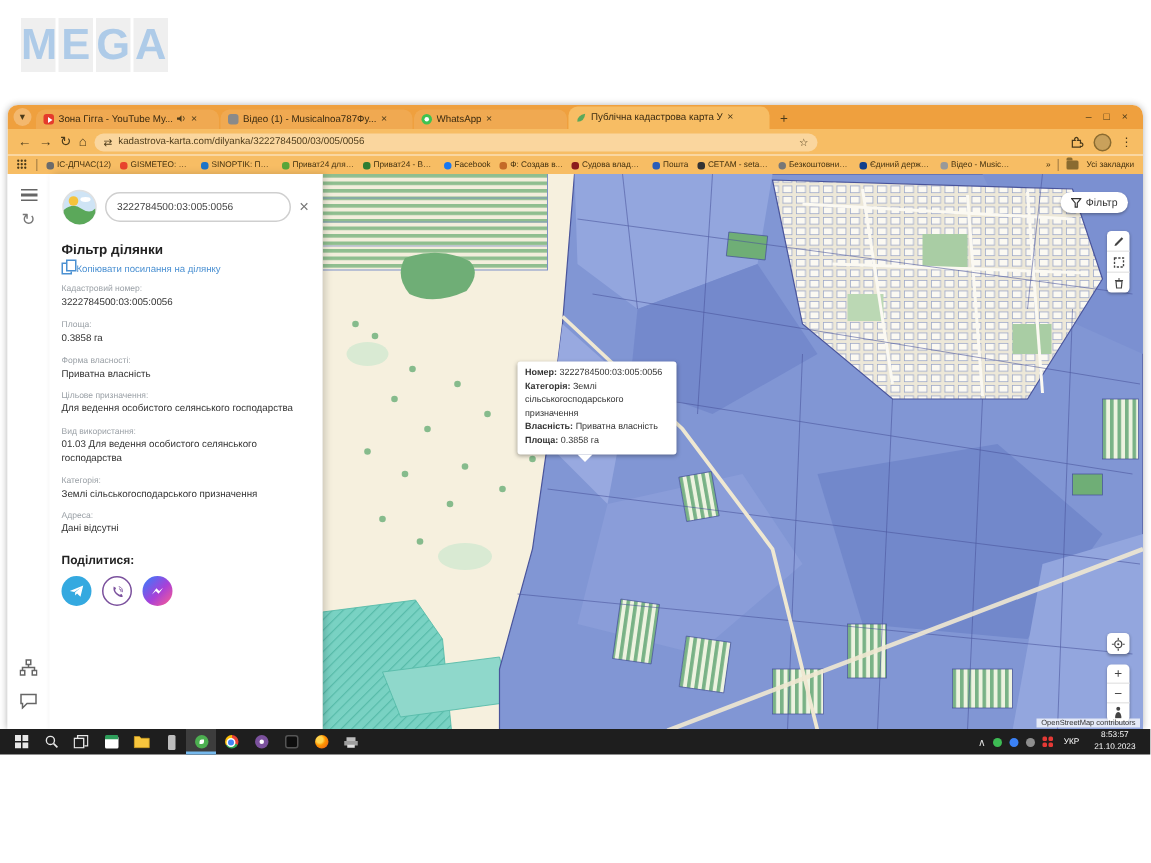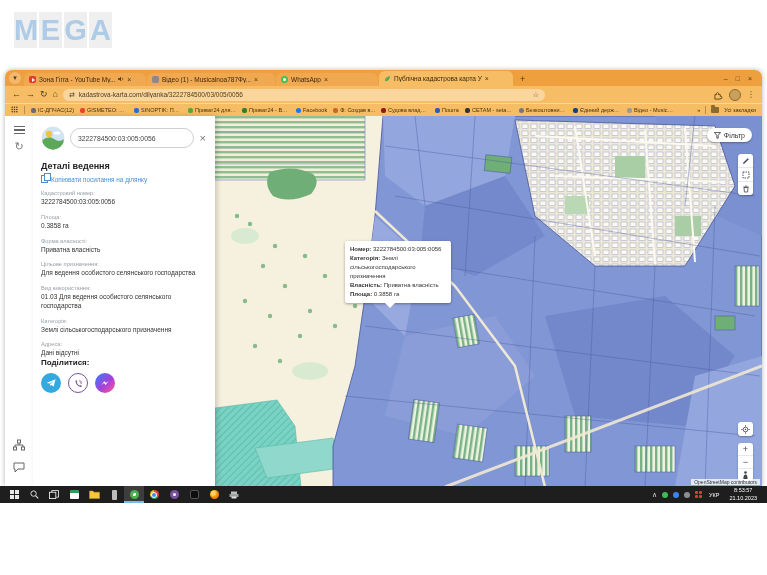--- a/index.html
+++ b/index.html
@@ -51,21 +51,21 @@
   .panel-top{display:flex;align-items:center;gap:5px;}
   .search{flex:1;height:18px;border:1px solid #cfcfcf;border-radius:10px;font-size:6.8px;color:#444;padding:0 7px;outline:none;min-width:0;font-family:"Liberation Sans",sans-serif;background:#fff;}
   .pclose{font-size:11px;color:#777;padding:0 1px;}
   .ptitle{font-size:9px;font-weight:bold;color:#222;margin:11px 0 4px;}
   .copylink{display:flex;align-items:center;gap:3px;color:#4A90D2;font-size:6.4px;}
   .copyico{width:5px;height:6px;border:1px solid #4A90D2;position:relative;}
   .copyico::after{content:"";position:absolute;left:2px;top:-3px;width:5px;height:6px;border:1px solid #4A90D2;background:#fff;}
   .field{margin-top:7px;}
   .flabel{font-size:5.7px;color:#9AA0A6;}
   .fvalue{font-size:6.5px;color:#333;margin-top:2px;line-height:1.35;}
-  .share-title{font-size:8px;font-weight:bold;color:#222;}
+  .share-title{font-size:8px;font-weight:bold;color:#222;margin-top:11px;}
   .share-row{display:flex;gap:7px;margin-top:6px;}
   .sbtn{width:20px;height:20px;border-radius:50%;display:flex;align-items:center;justify-content:center;}
   .tg{background:#34A9E0;}
   .vb{background:#fff;border:1.6px solid #7B519D;box-sizing:border-box;}
   .ms{background:linear-gradient(135deg,#2F81FF 0%,#A840D8 55%,#FF5E8E 100%);}
   
   .map{flex:1;position:relative;background:#F6F0DE;overflow:hidden;}
   .map svg.base{position:absolute;left:0;top:0;}
   .popup{position:absolute;left:130px;top:125px;width:96px;background:#fff;border-radius:2px;box-shadow:0 1px 3px rgba(0,0,0,.35);padding:4px 5px;z-index:5;font-size:6px;color:#333;line-height:1.5;}
   .popup::after{content:"";position:absolute;left:40px;bottom:-5px;border:5px solid transparent;border-top-color:#fff;border-bottom:0;}
@@ -285,21 +285,21 @@
       <div class="panel-top">
         <svg width="24" height="24" viewBox="0 0 24 24">
           <circle cx="12" cy="12" r="11" fill="#CFE4F5" stroke="#e0e0e0"></circle>
           <path d="M1.5 14 Q8 9 13 13 Q19 17 22.5 13 L22.5 16 A11 11 0 0 1 1.5 16 Z" fill="#5BA85A"></path>
           <circle cx="8" cy="8" r="3.2" fill="#F5C33B"></circle>
           <ellipse cx="16" cy="7" rx="3.4" ry="1.6" fill="#fff"></ellipse>
         </svg>
         <input class="search" value="3222784500:03:005:0056" style="">
         <span class="pclose">×</span>
       </div>
-      <div class="ptitle">Деталі ведення</div>
+      <div class="ptitle">Фільтр ділянки</div>
       <div class="copylink">
         <span class="copyico"></span>
         <span>Копіювати посилання на ділянку</span>
       </div>
       <div class="field">
         <div class="flabel">Кадастровий номер:</div>
         <div class="fvalue">3222784500:03:005:0056</div>
       </div>
       <div class="field">
         <div class="flabel">Площа:</div>

